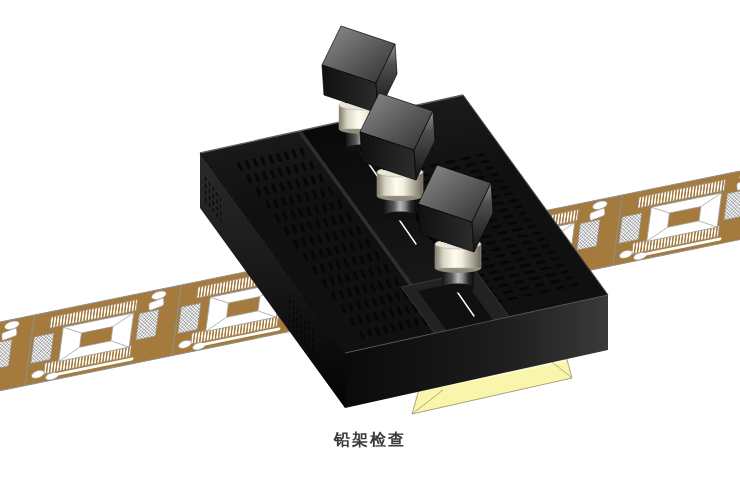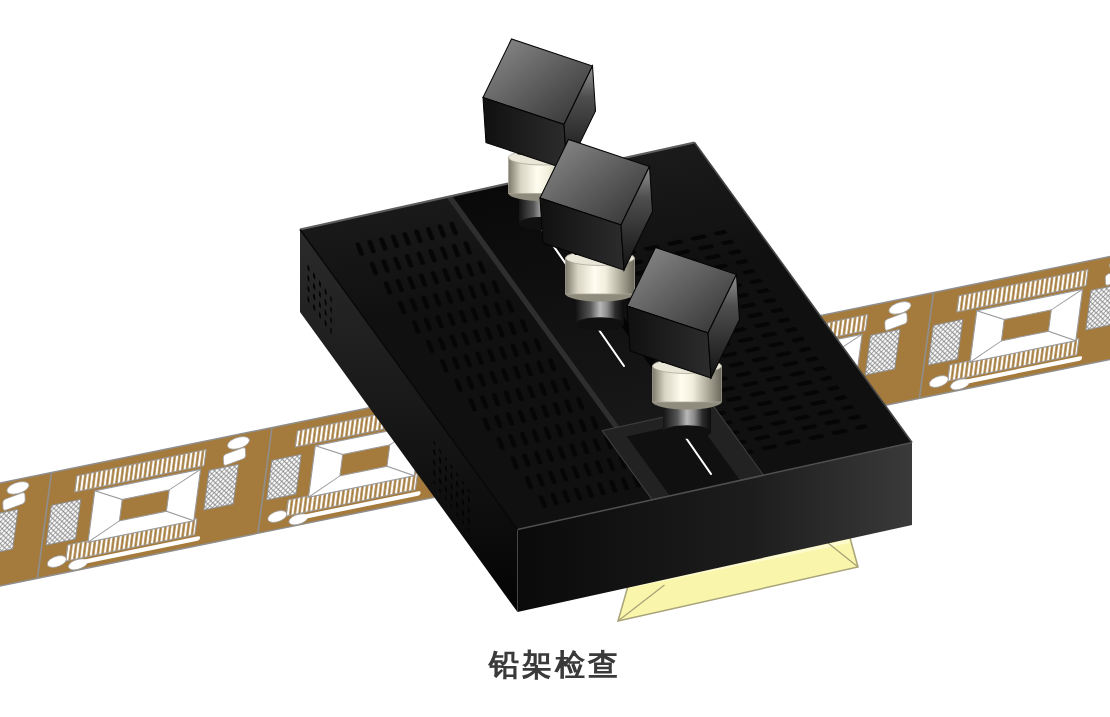--- a/index.html
+++ b/index.html
@@ -8,21 +8,21 @@
     background:var(--background,#fff);
     font-family:"Liberation Sans", sans-serif;
     position:relative;overflow:hidden;
   }
   #stage{position:absolute;left:0;top:0;}
   .caption{
     position:absolute;left:0;right:0;top:430px;
     text-align:center;
     font-family:"Liberation Serif","DejaVu Serif",serif;
     font-weight:bold;
-    font-size:20px;
+    font-size:16px;
     letter-spacing:2px;
     color:var(--caption-text,#3a3a3a);
   }
 </style>
 </head>
 <body>
 
 <svg id="stage" width="740" height="478" viewBox="0 0 740 478">
   <defs>
 

